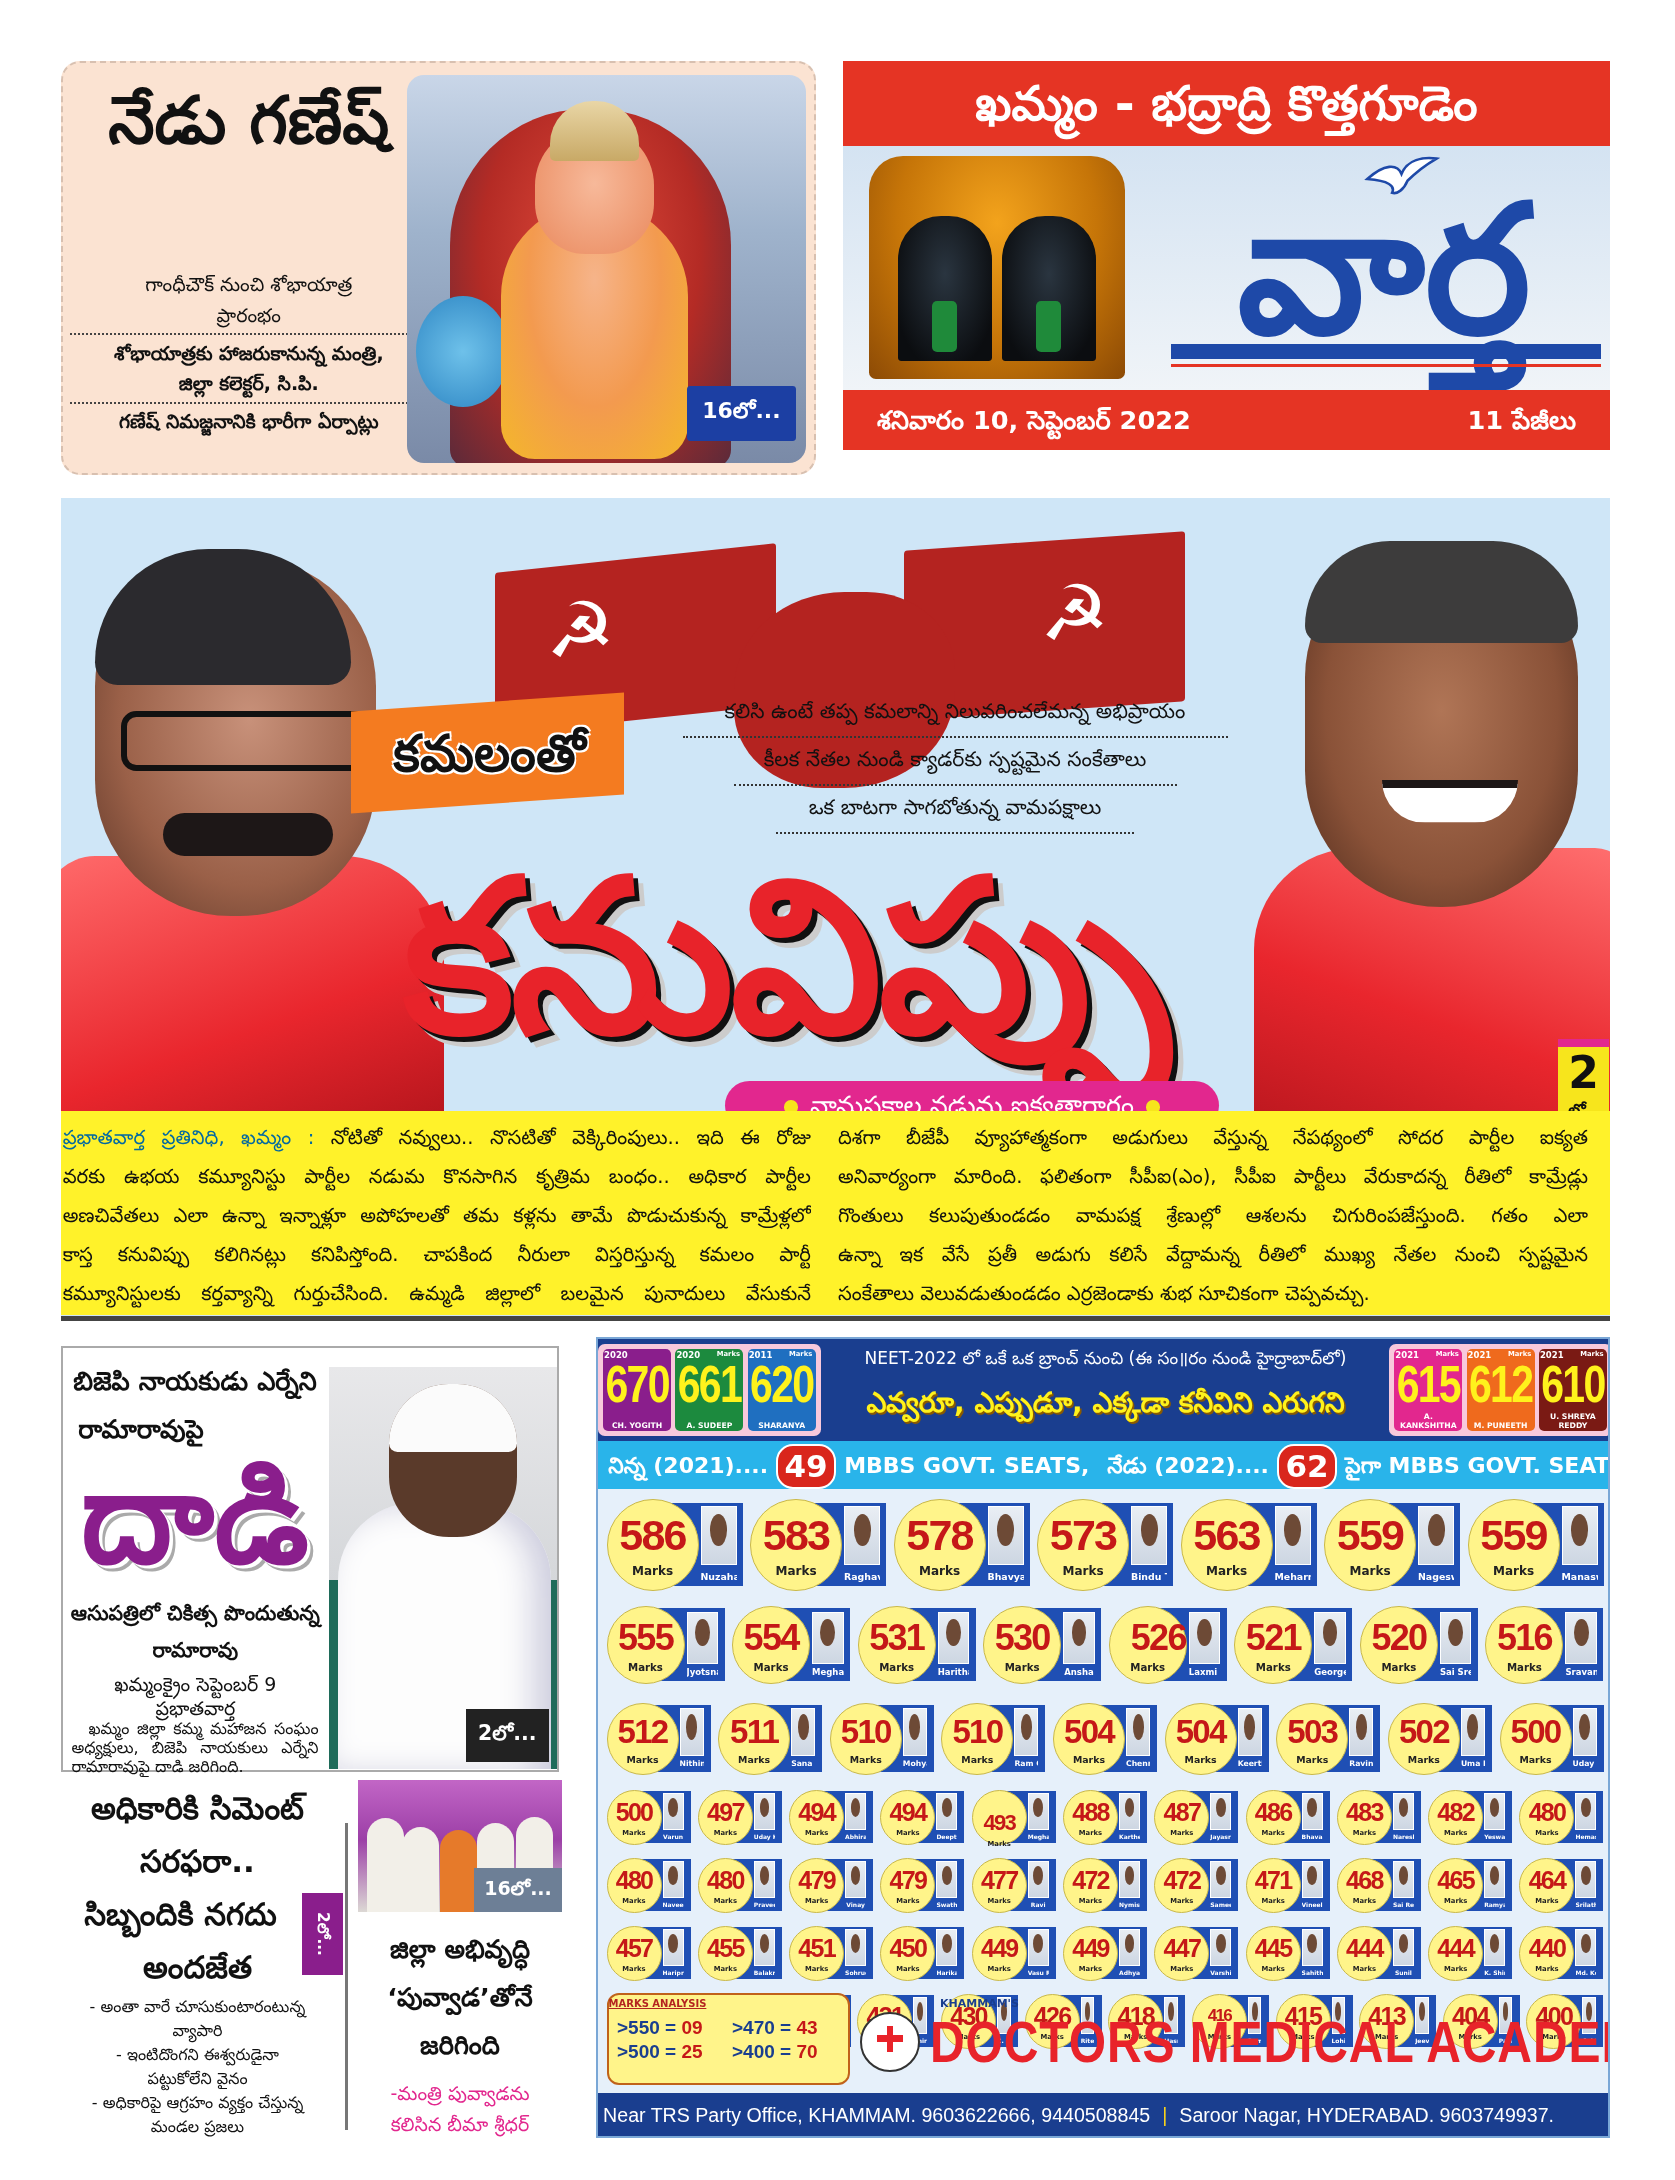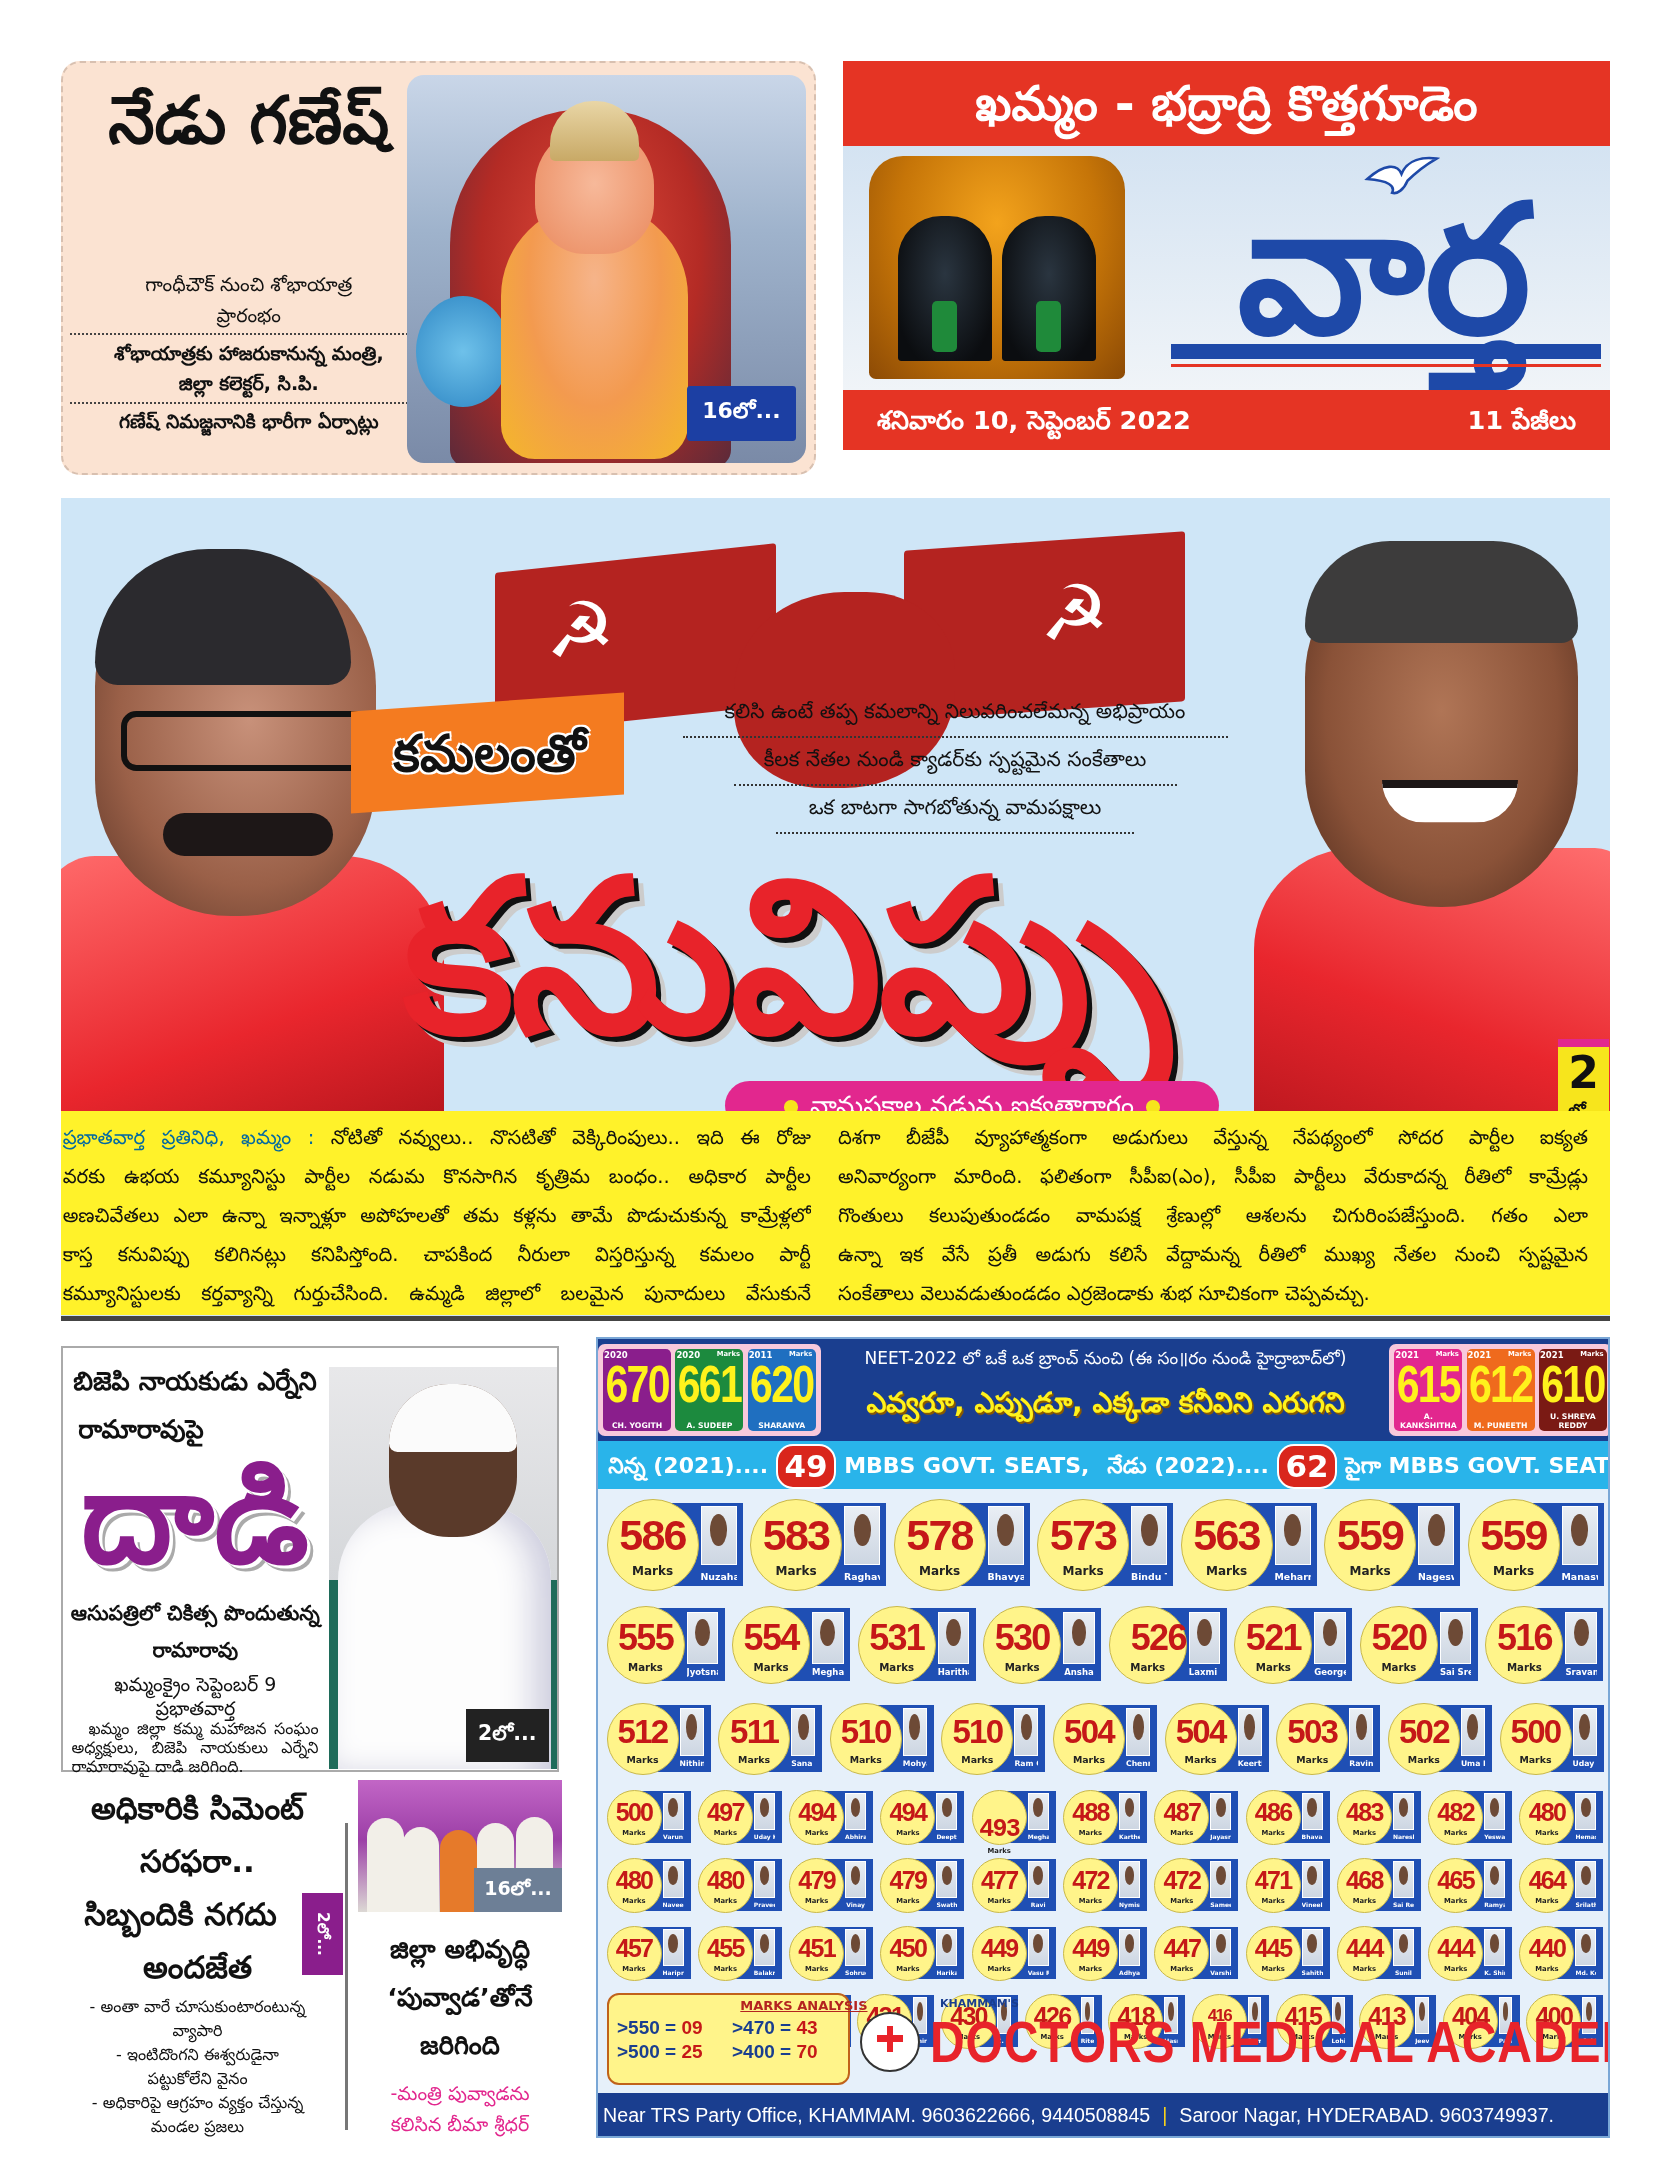--- a/index.html
+++ b/index.html
@@ -140,21 +140,21 @@
   .res-card { position: relative; height: 100%; }
   .res-card .band { position: absolute; top: 6%; bottom: 6%; right: 0; background: #1f4fb4; }
   .res-card .circle { position: absolute; left: 0; top: 0; border-radius: 50%; background: #fff48a; border: 1.7px solid #c9b84a; text-align: center; }
   .res-card .circle .score { display: block; color: #c51818; font-weight: bold; font-family: "Liberation Sans", sans-serif; letter-spacing: -1.7px; }
   .res-card .circle .mk { display: block; color: #222; font-weight: bold; }
   .res-card .photo { position: absolute; background: linear-gradient(180deg, #e9eef4 0%, #cdd6e2 100%); border: 1.7px solid #fff; }
   .res-card .photo::after { content: ""; position: absolute; left: 25%; top: 12%; width: 50%; height: 55%; border-radius: 50%; background: #6d4a36; }
   .res-card .nm { position: absolute; color: #fff; font-weight: bold; text-align: center; white-space: nowrap; overflow: hidden; }
 
   #marks-analysis { left: 8.5px; top: 654px; width: 243px; height: 92px; background: #fff48a; border: 2.6px solid #c0621a; border-radius: 12px; }
-  #marks-analysis .title { position: absolute; left: 0; top: 3.4px; width: 100%; text-align: right; font-size: 13px; font-weight: bold; color: #b42320; text-decoration: underline; margin-left: 20px; }
+  #marks-analysis .title { position: absolute; left: 0; top: 3.4px; width: 100%; text-align: left; font-size: 10px; font-weight: bold; color: #b42320; text-decoration: underline; }
   #marks-analysis .grid { position: absolute; left: 8.5px; top: 22px; width: 230px; display: grid; grid-template-columns: 1fr 1fr; row-gap: 1.7px; }
   #marks-analysis .cell { font-size: 19px; font-weight: bold; color: #1a3e8f; font-family: "Liberation Sans", sans-serif; white-space: nowrap; }
   #marks-analysis .cell .v { color: #c51818; }
 
   #ad-logo-circle { left: 262px; top: 673px; width: 60px; height: 60px; border: 2.6px solid #333; border-radius: 50%; background: #fff; }
   #ad-logo-circle .cross { position: absolute; left: 15.3px; top: 12px; width: 25.6px; height: 25.6px; }
   #ad-logo-circle .cross::before { content: ""; position: absolute; left: 9.4px; top: 0; width: 6.8px; height: 25.6px; background: #e8232a; }
   #ad-logo-circle .cross::after { content: ""; position: absolute; left: 0; top: 9.4px; width: 25.6px; height: 6.8px; background: #e8232a; }
   #ad-khammams { left: 342px; top: 658px; font-size: 11px; font-weight: bold; color: #1a3e8f; }
   #ad-brand { left: 332px; top: 670px; width: 677px; font-size: 48px; line-height: 68px; font-weight: bold; color: #e8232a; letter-spacing: 0.9px; white-space: nowrap; font-family: "Liberation Sans", sans-serif; transform: scaleY(1.2); transform-origin: left center; }
@@ -643,21 +643,21 @@
           <div class="circle" style="width:55px;height:55px;top:2.6px;">
             <span class="score" style="font-size:25px;line-height:34px;padding-top:4.3px;">494</span>
             <span class="mk" style="font-size:6.8px;line-height:8.5px;">Marks</span>
           </div>
         </div>
         <div class="res-card" style="width: 84px;">
           <div class="band" style="left:32px;"></div>
           <div class="photo" style="left:56px;top:6px;width:21px;height:37px;"></div>
           <div class="nm" style="left:56px;top:44px;width:21px;font-size:6px;line-height:11px;">Meghana</div>
           <div class="circle" style="width:55px;height:55px;top:2.6px;">
-            <span class="score" style="font-size:25px;line-height:34px;padding-top:22px;font-family:Liberation Mono, monospace;">493</span>
+            <span class="score" style="font-size:22px;line-height:34px;padding-top:15px;">493</span>
             <span class="mk" style="font-size:6.8px;line-height:8.5px;">Marks</span>
           </div>
         </div>
         <div class="res-card" style="width: 84px;">
           <div class="band" style="left:32px;"></div>
           <div class="photo" style="left:56px;top:6px;width:21px;height:37px;"></div>
           <div class="nm" style="left:56px;top:44px;width:21px;font-size:6px;line-height:11px;">Karthesh</div>
           <div class="circle" style="width:55px;height:55px;top:2.6px;">
             <span class="score" style="font-size:25px;line-height:34px;padding-top:4.3px;">488</span>
             <span class="mk" style="font-size:6.8px;line-height:8.5px;">Marks</span>

